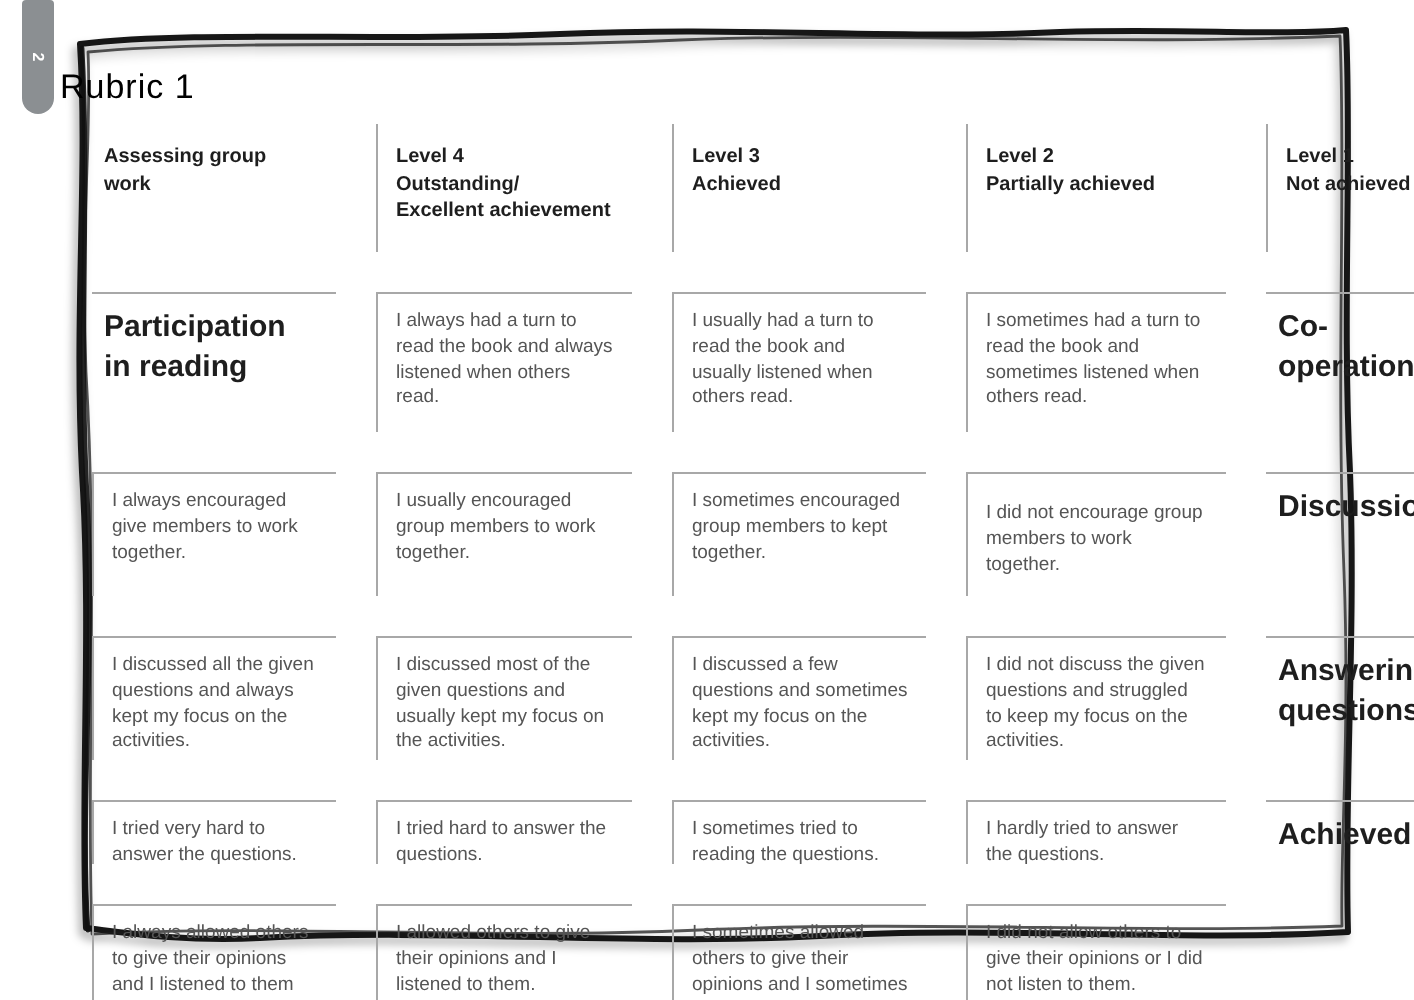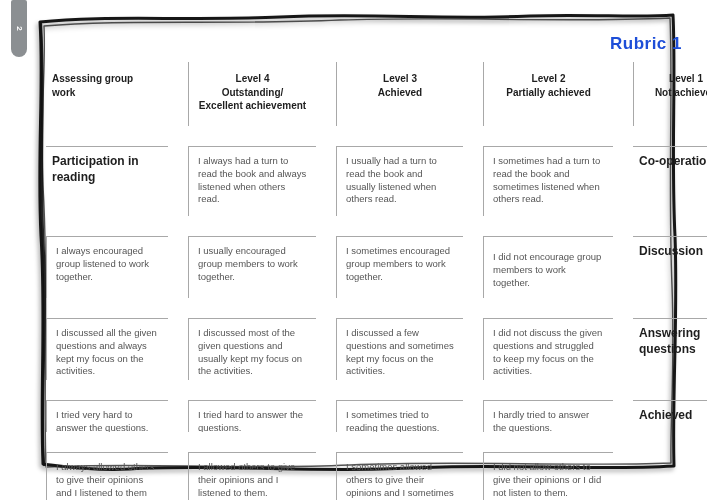--- a/index.html
+++ b/index.html
@@ -13,44 +13,44 @@
     background:#8b8f92;border-radius:2px 2px 8px 8px;
     display:flex;align-items:center;justify-content:center;
   }
   .page-tab span{
     color:#ffffff;font-size:8px;font-weight:bold;transform:rotate(90deg);display:block;
   }
   
   .frame-svg{position:absolute;left:30px;top:6px;filter:drop-shadow(-2px 3px 2px rgba(0,0,0,0.30));}
   
   .title{
-    position:absolute;left:30px;top:34px;width:652px;text-align:right;
-    font-size:17px;letter-spacing:0.5px;color:#1d4ed8;font-weight:bold;
+    position:absolute;left:30px;top:34px;width:652px;text-align:left;
+    font-size:17px;letter-spacing:0.5px;color:#000000;font-weight:normal;
   }
   
   .rubric{
     position:absolute;left:46px;top:62px;
     display:grid;
     grid-template-columns:122px 128px 127px 130px 105px;
     grid-template-rows:64px 70px 62px 62px 32px 88px;
     gap:20px;
   }
   .cell{
     box-sizing:border-box;padding:8px 9px 4px 9px;
     font-size:9.5px;line-height:1.35;color:#555;
     border:0 solid #a8a8a8;overflow:hidden;
   }
   .cell.vline{border-left-width:1px;}
   .cell.hline{border-top-width:1px;}
   .cell.head{
-    font-weight:bold;color:#1e1e1e;font-size:10px;text-align:center;
+    font-weight:bold;color:#1e1e1e;font-size:10px;
     white-space:pre-line;padding-top:10px;line-height:1.35;
   }
   .cell.head.first{text-align:left;padding-left:6px;}
-  .cell.crit{font-weight:bold;color:#1e1e1e;font-size:12px;padding-left:6px;padding-top:7px;line-height:1.3;}
+  .cell.crit{font-weight:bold;color:#1e1e1e;font-size:15px;padding-left:6px;padding-top:7px;line-height:1.3;}
 </style>
 </head>
 <body>
 
 <div class="page-tab">
   <span>2</span>
 </div>
 
 <svg class="frame-svg" width="652" height="478" viewBox="0 0 652 478">
   <path d="M10,16 C70,9 160,15 250,11 C340,7 420,14 500,10 C560,8 610,12 643,9
@@ -78,23 +78,23 @@
 Partially achieved</div>
   <div class="cell head vline">Level 1
 Not achieved</div>
 
   <div class="cell crit hline">Participation in reading</div>
   <div class="cell vline hline">I always had a turn to read the book and always listened when others read.</div>
   <div class="cell vline hline">I usually had a turn to read the book and usually listened when others read.</div>
   <div class="cell vline hline">I sometimes had a turn to read the book and sometimes listened when others read.</div>
 
   <div class="cell crit hline">Co-operation</div>
-  <div class="cell vline hline">I always encouraged group listened to work together.</div>
+  <div class="cell vline hline">I always encouraged give members to work together.</div>
   <div class="cell vline hline">I usually encouraged group members to work together.</div>
-  <div class="cell vline hline">I sometimes encouraged group members to work together.</div>
+  <div class="cell vline hline">I sometimes encouraged group members to kept together.</div>
   <div class="cell vline hline" style="padding-top:14px">I did not encourage group members to work together.</div>
 
   <div class="cell crit hline">Discussion</div>
   <div class="cell vline hline">I discussed all the given questions and always kept my focus on the activities.</div>
   <div class="cell vline hline">I discussed most of the given questions and usually kept my focus on the activities.</div>
   <div class="cell vline hline">I discussed a few questions and sometimes kept my focus on the activities.</div>
   <div class="cell vline hline">I did not discuss the given questions and struggled to keep my focus on the activities.</div>
 
   <div class="cell crit hline">Answering questions</div>
   <div class="cell vline hline">I tried very hard to answer the questions.</div>

